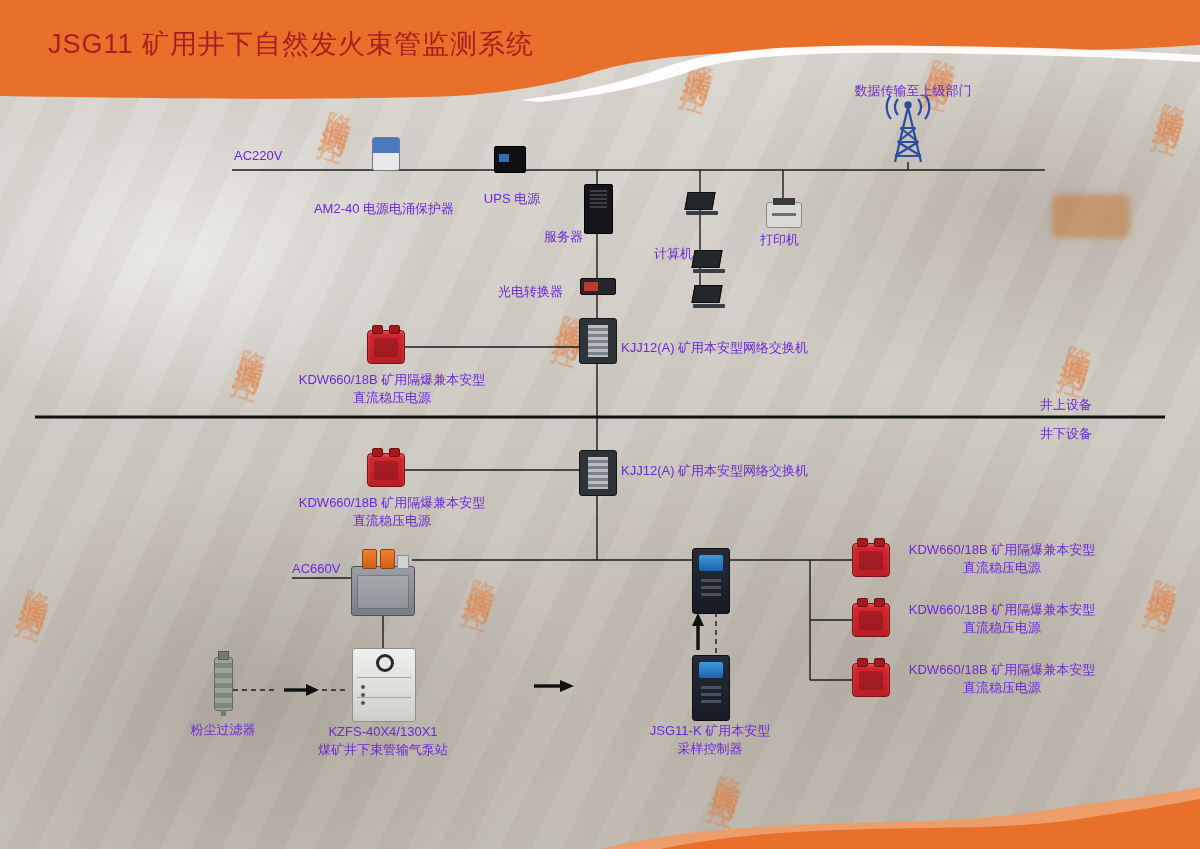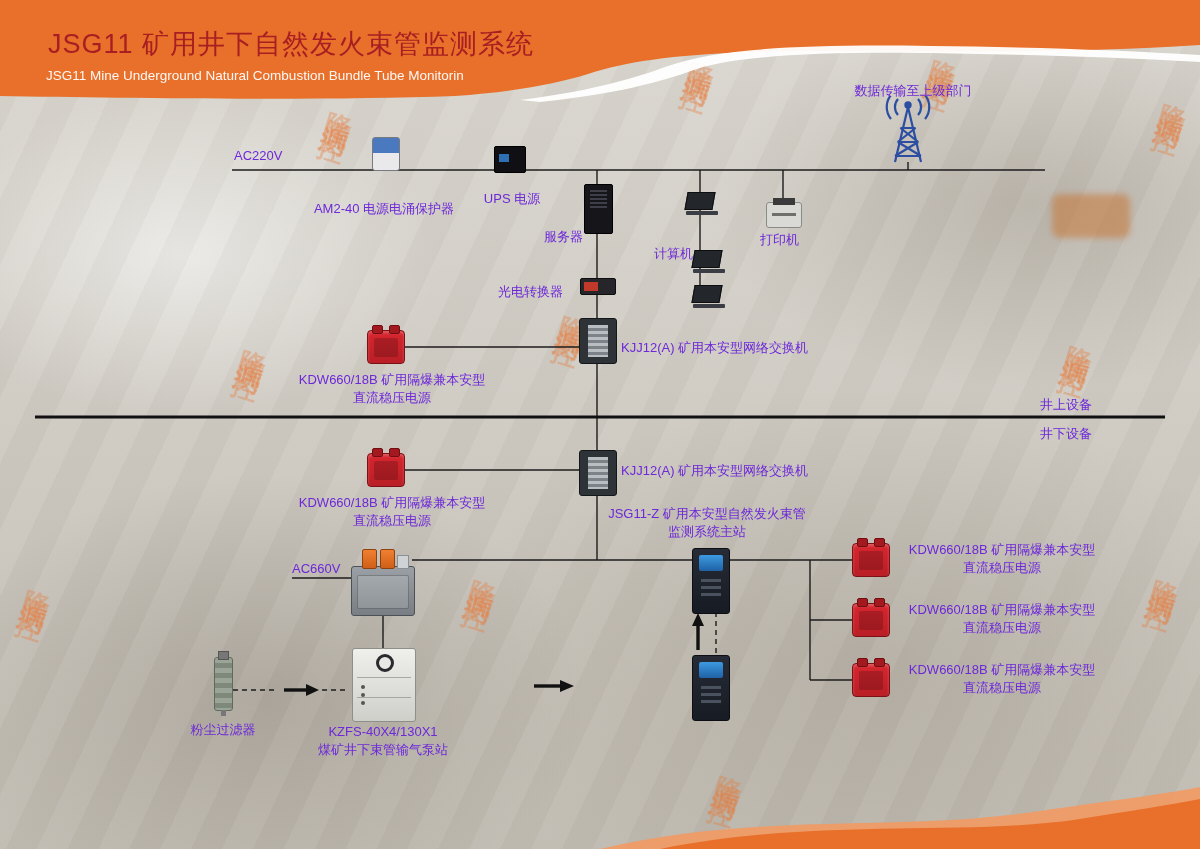--- a/index.html
+++ b/index.html
@@ -256,50 +256,49 @@
     <div>直流稳压电源</div>
   </div>
   <div class="lbl center" style="left:292px;top:494px;width:200px">
     <div>KDW660/18B 矿用隔爆兼本安型</div>
     <div>直流稳压电源</div>
   </div>
 
   <div class="lbl right bold" style="left:1040px;top:396px;width:122px">井上设备</div>
   <div class="lbl right bold" style="left:1040px;top:425px;width:122px">井下设备</div>
 
-  <div class="lbl center" style="left:597px;top:505px;width:220px">
-    <div>JSG11-Z 矿用本安型自然发火束管</div>
-    <div>监测系统主站</div>
-  </div>
 
   <div class="lbl" style="left:292px;top:560px">AC660V</div>
   <div class="lbl center" style="left:288px;top:723px;width:190px">
     <div>KZFS-40X4/130X1</div>
     <div>煤矿井下束管输气泵站</div>
   </div>
   <div class="lbl center" style="left:168px;top:721px;width:110px">粉尘过滤器</div>
+  <div class="lbl center" style="left:612px;top:722px;width:196px">
+    <div>JSG11-K 矿用本安型</div>
+    <div>采样控制器</div>
+  </div>
 
   <div class="lbl center" style="left:896px;top:541px;width:212px">
     <div>KDW660/18B 矿用隔爆兼本安型</div>
     <div>直流稳压电源</div>
   </div>
   <div class="lbl center" style="left:896px;top:601px;width:212px">
     <div>KDW660/18B 矿用隔爆兼本安型</div>
     <div>直流稳压电源</div>
   </div>
   <div class="lbl center" style="left:896px;top:661px;width:212px">
     <div>KDW660/18B 矿用隔爆兼本安型</div>
     <div>直流稳压电源</div>
   </div>
 
   <svg class="header-svg" width="1200" height="105" viewBox="0 0 1200 105">
     <path d="M0,0 H1200 V45 C1010,57 860,48 755,52 C668,55 625,62 588,74 C556,84 512,92 455,96 C320,101 120,98 0,96 Z" fill="#E8702A"></path>
     <path d="M520,100 C585,92 630,80 668,66 C715,49 800,44 930,46 C1030,47 1120,50 1200,55 L1200,62 C1100,56 1000,54 920,53 C810,52 730,56 688,72 C652,85 600,96 540,102 Z" fill="#ffffff" opacity="0.95"></path>
   </svg>
   <div class="title">JSG11 矿用井下自然发火束管监测系统</div>
-  <div class="subtitle">JSG11 Mine Underground Natural Combustion Bundle Tube Monitorin</div>
 
   <svg class="bottom-svg" width="1200" height="90" viewBox="0 0 1200 90">
     <path d="M600,90 C760,52 900,74 1040,52 C1100,43 1160,36 1200,28 L1200,90 Z" fill="#F29A63" opacity="0.9"></path>
     <path d="M660,90 C820,58 960,78 1080,60 C1130,52 1170,46 1200,40 L1200,90 Z" fill="#E8702A"></path>
   </svg>
 
 </div>
 
 </body></html>

